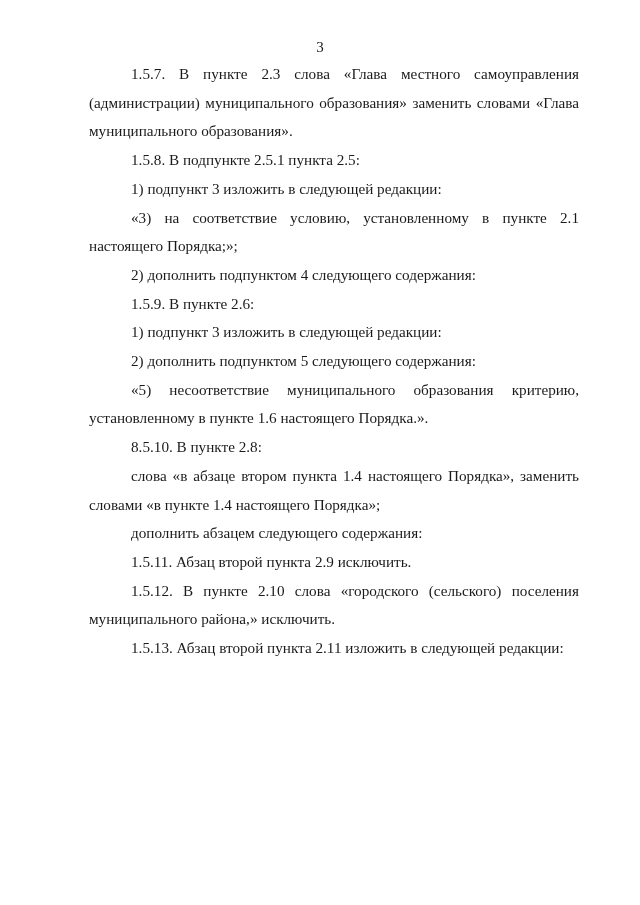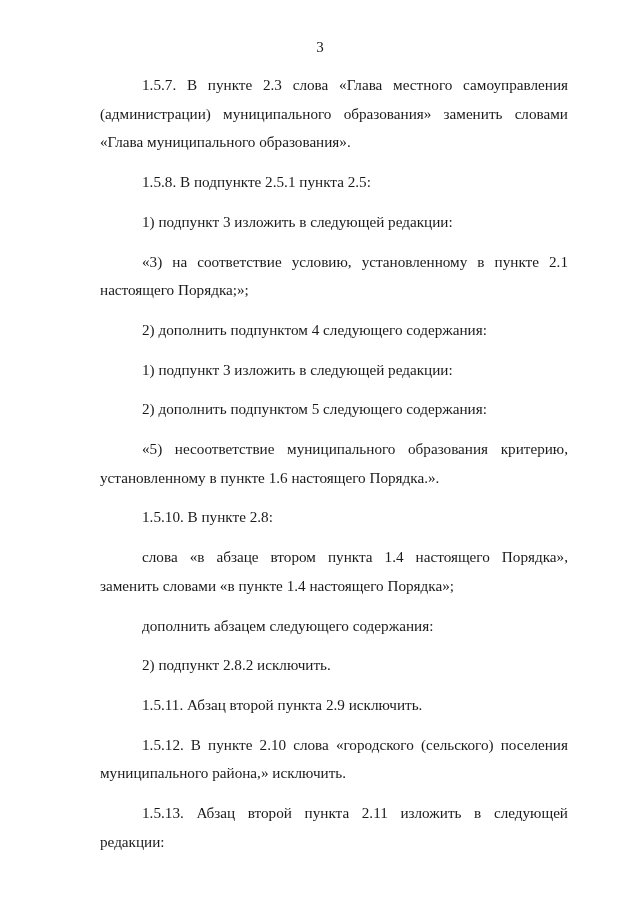--- a/index.html
+++ b/index.html
@@ -34,43 +34,43 @@
     }
     .body-text {
       position: absolute;
       left: 89px;
       top: 60px;
       width: 490px;
       font-size: 15.2px;
       line-height: 28.7px;
     }
     .para {
-      margin: 11px;
+      margin: 0;
       text-indent: 42px;
       text-align: justify;
       text-align-last: left;
       white-space: normal;
     }
   </style>
 </head>
 <body>
 
 <div class="page">
   <div class="page-number">3</div>
 
   <div class="body-text">
     <p class="para">1.5.7. В пункте 2.3 слова «Глава местного самоуправления (администрации) муниципального образования» заменить словами «Глава муниципального образования».</p>
     <p class="para">1.5.8. В подпункте 2.5.1 пункта 2.5:</p>
     <p class="para">1) подпункт 3 изложить в следующей редакции:</p>
     <p class="para">«3) на соответствие условию, установленному в пункте 2.1 настоящего Порядка;»;</p>
     <p class="para">2) дополнить подпунктом 4 следующего содержания:</p>
+    <p class="para">1.5.9. В пункте 2.6:</p>
     <p class="para">1) подпункт 3 изложить в следующей редакции:</p>
     <p class="para">2) дополнить подпунктом 5 следующего содержания:</p>
     <p class="para">«5) несоответствие муниципального образования критерию, установленному в пункте 1.6 настоящего Порядка.».</p>
-    <p class="para">1.5.10. В пункте 2.8:</p>
+    <p class="para">8.5.10. В пункте 2.8:</p>
     <p class="para">слова «в абзаце втором пункта 1.4 настоящего Порядка», заменить словами «в пункте 1.4 настоящего Порядка»;</p>
     <p class="para">дополнить абзацем следующего содержания:</p>
-    <p class="para">2) подпункт 2.8.2 исключить.</p>
     <p class="para">1.5.11. Абзац второй пункта 2.9 исключить.</p>
     <p class="para">1.5.12. В пункте 2.10 слова «городского (сельского) поселения муниципального района,» исключить.</p>
     <p class="para">1.5.13. Абзац второй пункта 2.11 изложить в следующей редакции:</p>
   </div>
 </div>
 
 </body></html>

